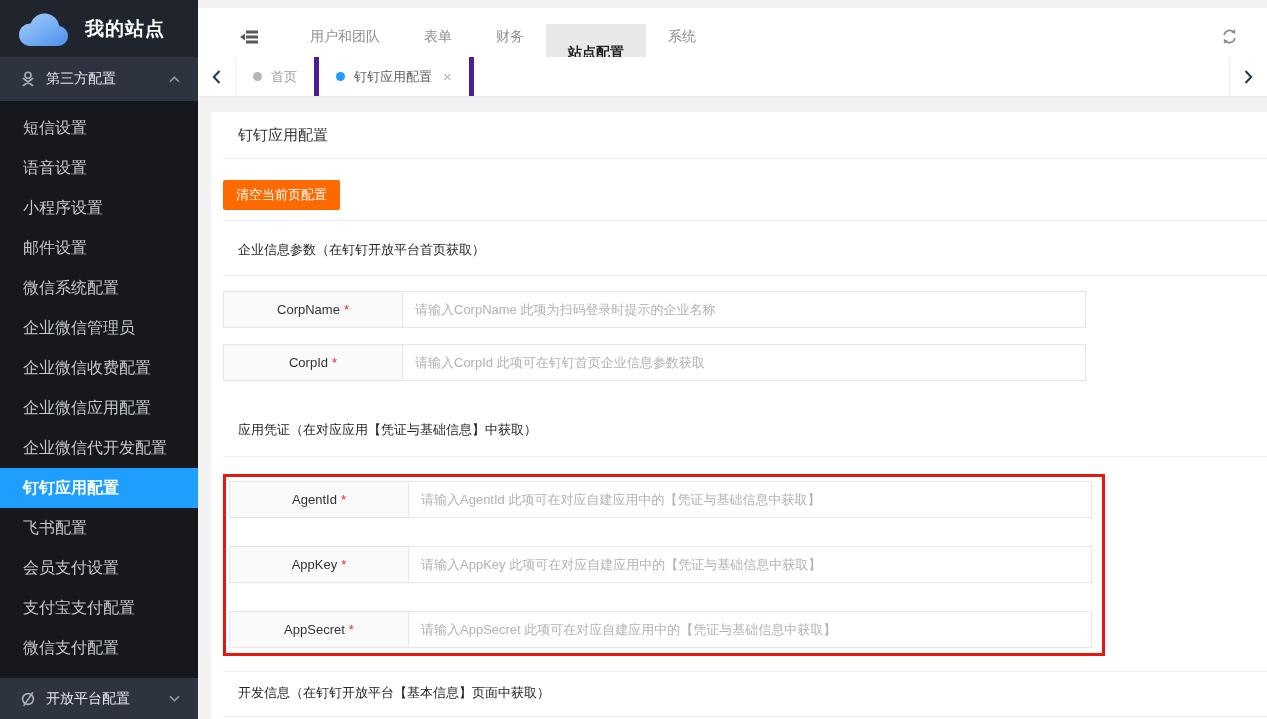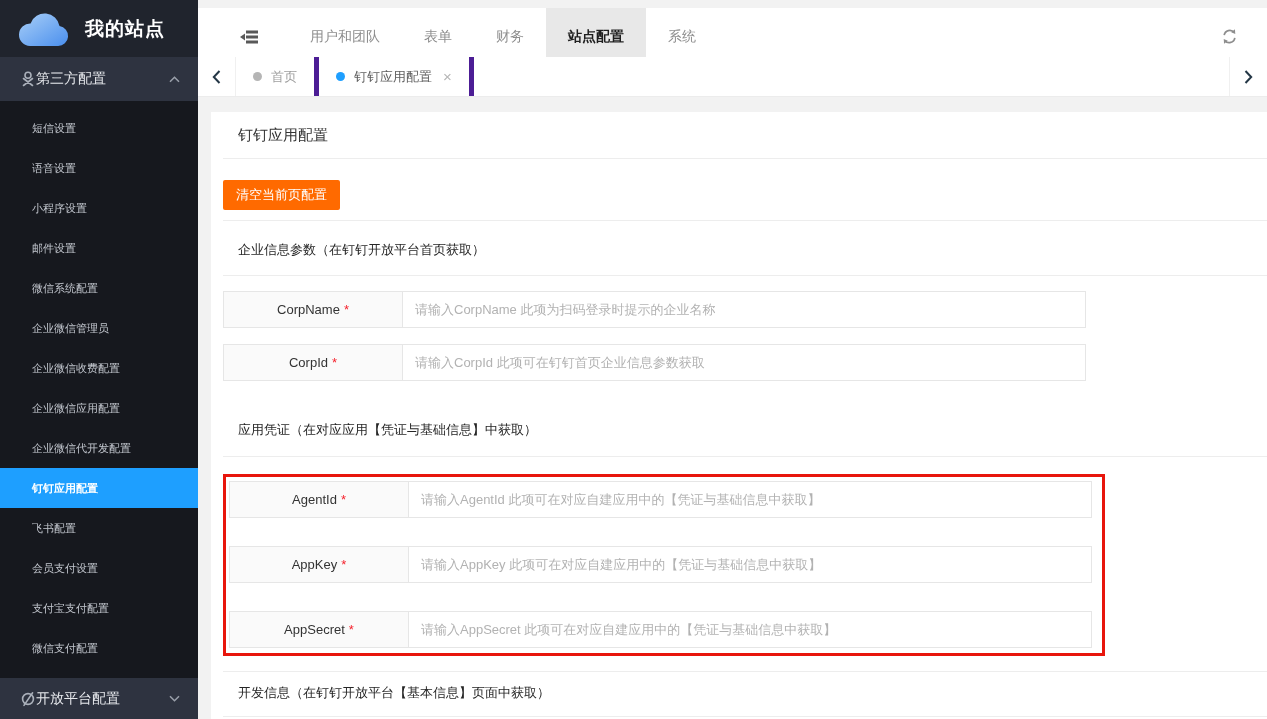--- a/index.html
+++ b/index.html
@@ -5,32 +5,32 @@
   * { margin:0; padding:0; box-sizing:content-box; }
   html,body { width:1267px; height:719px; overflow:hidden; }
   body { font-family:"Liberation Sans","DejaVu Sans",sans-serif; background:#f2f2f2; }
   #app { position:relative; width:1267px; height:719px; }
 
   
   .sidebar { position:absolute; left:0; top:0; width:198px; height:719px; background:#16181e; z-index:3; }
   .logo { height:57px; background:#20242d; display:flex; align-items:center; padding-left:16px; }
   .logo-text { color:#fff; font-size:19px; font-weight:bold; margin-left:13px; letter-spacing:1px; }
   .side-group { height:44px; background:#2e3340; display:flex; align-items:center; padding:0 18px 0 20px; }
-  .side-group .g-label { color:#e6e8ec; font-size:14px; flex:1; }
+  .side-group .g-label { color:#e6e8ec; font-size:14px; margin-left:10px; flex:1; }
   .side-items { padding-top:7px; }
-  .side-item { height:40px; line-height:40px; padding-left:32px; font-size:11px; color:#c3c7cf; cursor:pointer; white-space:nowrap; }
+  .side-item { height:40px; line-height:40px; padding-left:23px; font-size:16px; color:#c3c7cf; cursor:pointer; white-space:nowrap; }
   .side-item.active { background:#1e9fff; color:#fff; font-weight:bold; }
   .side-group.bottom { position:absolute; left:0; right:0; bottom:0; height:41px; padding-right:18px;align-items:center; }
 
   
   .header { position:absolute; left:198px; top:8px; width:1257px; height:57px; background:#fff; display:flex; align-items:center; border-bottom:1px solid #f4f4f4; z-index:2; }
   .collapse-btn { margin-left:42px; display:flex; align-items:center; cursor:pointer; }
   .topnav { display:flex; margin-left:30px; height:57px; }
   .nav-item { padding:0 22px; line-height:57px; font-size:14px; color:#8d8d8d; cursor:pointer; white-space:nowrap; }
-  .nav-item.active { background:#e8e8e8; color:#1f1f1f; font-weight:bold; }
+  .nav-item.active { background:#e8e8e8; color:#1f1f1f; font-weight:bold;margin-top:16px; }
   .header-right { margin-left:auto; display:flex; align-items:center; gap:36px; padding-right:18px; }
   .hicon { cursor:pointer; display:flex; align-items:center; }
   .admin { display:flex; align-items:flex-end; gap:7px; cursor:pointer; }
   .admin-label { color:#8d8d8d; font-size:14px; }
   .caret-down { width:0; height:0; border-left:5px solid transparent; border-right:5px solid transparent; border-top:6px solid #a0a0a0; }
 
   
   .tabbar { position:absolute; left:198px; top:57px; width:1069px; height:39px; background:#fff; display:flex; align-items:stretch; border-bottom:1px solid #ececec; z-index:2; }
   .tab-arrow { width:37px; display:flex; align-items:center; justify-content:center; cursor:pointer; }
   .tab-arrow.left { border-right:1px solid #f0f0f0; }

